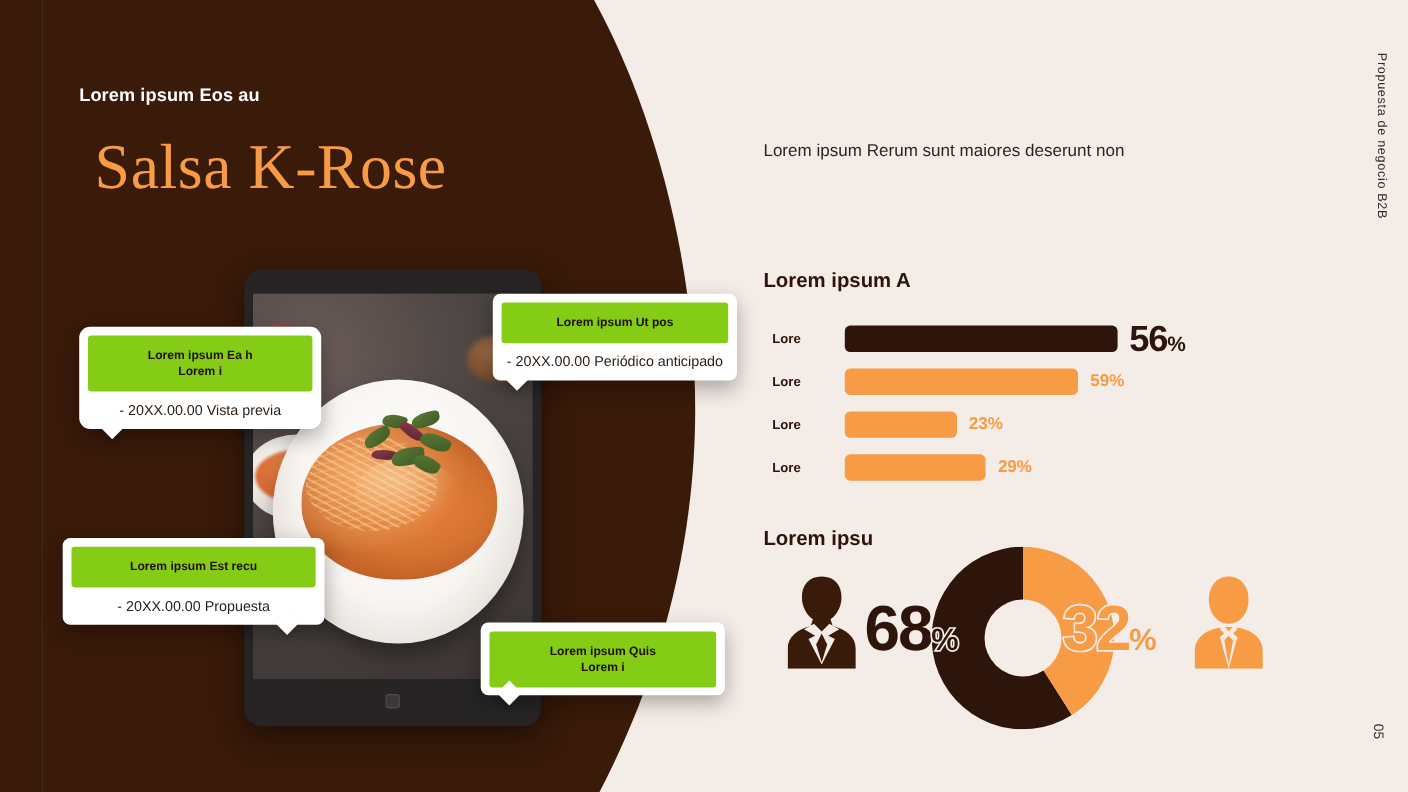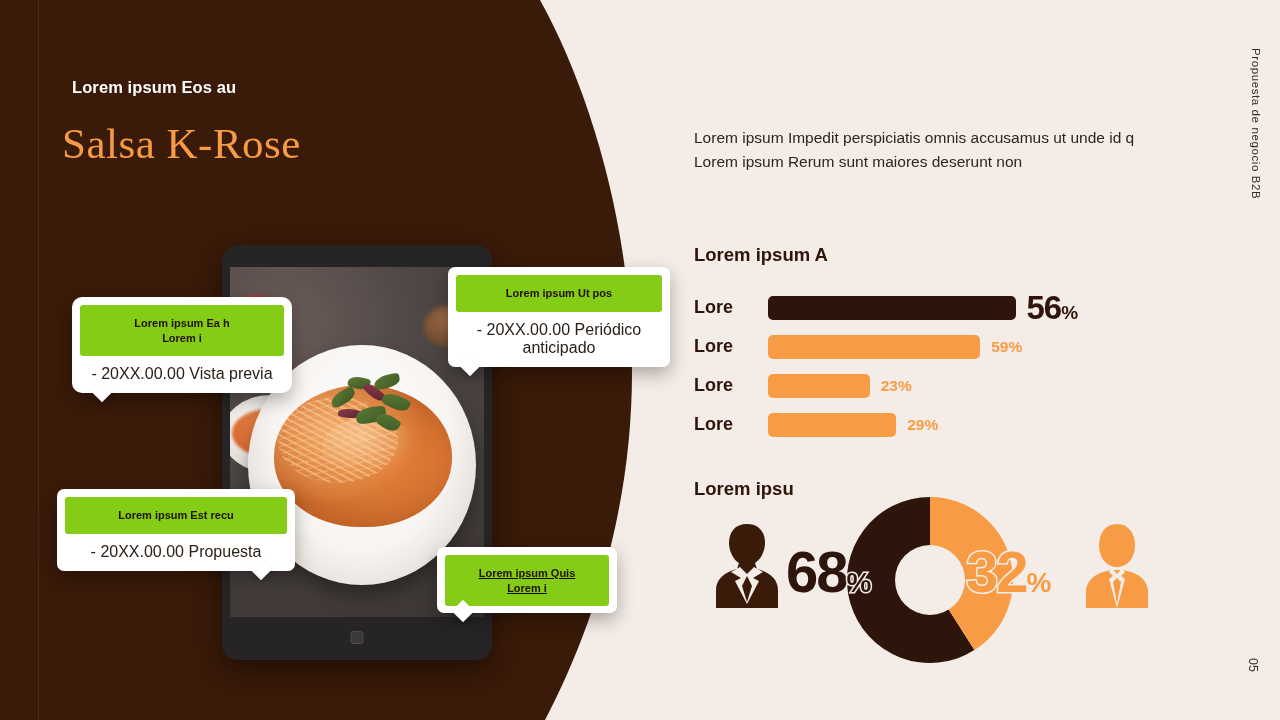--- a/index.html
+++ b/index.html
@@ -24,23 +24,23 @@
     background:rgba(255,255,255,0.07);
   }
 
   
   .eyebrow {
     position:absolute; left:72px; top:78px;
     font-size:16.5px; font-weight:bold; color:#ffffff;
     letter-spacing:.1px;
   }
   .title {
-    position:absolute; left:62px; top:120px;
+    position:absolute; left:86px; top:120px;
     font-family:"Liberation Serif", serif;
-    font-size:43px; color:#f79b45; line-height:1.1;
+    font-size:58px; color:#f79b45; line-height:1.1;
     letter-spacing:.5px;
   }
 
   
   .device {
     position:absolute; left:222px; top:245px; width:270px; height:415px;
     background:#262425; border-radius:16px;
     box-shadow:0 10px 28px rgba(0,0,0,.45);
     overflow:hidden;
   }
@@ -136,60 +136,60 @@
     font-weight:bold;
     text-align:center;
     border-radius:3px;
     padding:11px 6px;
     font-size:11px;
     line-height:1.32;
   }
   .card-meta {
     text-align:center;
     color:#2c2118;
-    font-size:16px;
+    font-size:13px;
     padding:9px 2px 3px;
   }
   .card .tail {
     position:absolute; width:16px; height:16px; background:#ffffff;
     transform:rotate(45deg);
   }
 
   #card1 { left:72px;  top:297px; width:220px;border-radius:10px; }
   #card1 .tail { left:22px; bottom:-6px; box-shadow:3px 3px 6px rgba(0,0,0,.12); }
 
   #card2 { left:448px; top:267px; width:222px; }
   #card2 .tail { left:14px; bottom:-6px; box-shadow:3px 3px 6px rgba(0,0,0,.12); }
 
   #card3 { left:57px;  top:489px; width:238px; }
   #card3 .tail { right:26px; bottom:-6px; box-shadow:3px 3px 6px rgba(0,0,0,.12); }
 
-  #card4 { left:437px; top:547px; width:180px;text-decoration:underline; }
+  #card4 { left:437px; top:566px; width:222px; }
   #card4 .tail { left:18px; bottom:-6px; box-shadow:3px 3px 6px rgba(0,0,0,.12); }
 
   
   .intro {
     position:absolute; left:694px; top:126px; width:480px;
     color:#2b2520; font-size:15.5px; line-height:1.55;
   }
   .intro div { white-space:nowrap; }
 
   .sec-head {
     position:absolute; color:#2d150b;
     font-size:18.5px; font-weight:bold;
   }
   #bars-head  { left:694px; top:244px; }
   #donut-head { left:694px; top:478px; }
 
   
   .bars { position:absolute; left:694px; top:288px; width:470px; }
   .bar-row { display:flex; align-items:center; height:39px; }
   .bar-label {
-    width:74px; text-align:left; padding-right:32px;
-    font-size:18px; font-weight:bold; color:#2d150b;
+    width:74px; text-align:center; padding-right:32px;
+    font-size:12px; font-weight:bold; color:#2d150b;
   }
   .bar-track { position:relative; flex:0 0 auto; }
   .bar-fill { height:24px; border-radius:5px; }
   .bar-val {
     margin-left:11px; font-weight:bold; white-space:nowrap;
   }
   .bar-val.big { font-size:33px; color:#2d150b; letter-spacing:-1px; }
   .bar-val.big .pct { font-size:19px; }
   .bar-val.sm  { font-size:15.5px; color:#f79b45; }
 
@@ -284,21 +284,20 @@
     <div class="card-meta">- 20XX.00.00 Propuesta</div>
     <div class="tail"></div>
   </div>
 
   <div class="card" id="card4">
     <div class="card-title">Lorem ipsum Quis<br>Lorem i</div>
     <div class="tail"></div>
   </div>
 
   <div class="intro">
-    <div>Lorem ipsum Impedit perspiciatis omnis accusamus ut unde id q</div>
     <div>Lorem ipsum Rerum sunt maiores deserunt non</div>
   </div>
 
   <div class="sec-head" id="bars-head">Lorem ipsum A</div>
   <div class="bars" id="bars">
       <div class="bar-row">
         <div class="bar-label">Lore</div>
         <div class="bar-track">
           <div class="bar-fill" style="width: 247.52px; background: rgb(45, 21, 11);"></div>
         </div>

